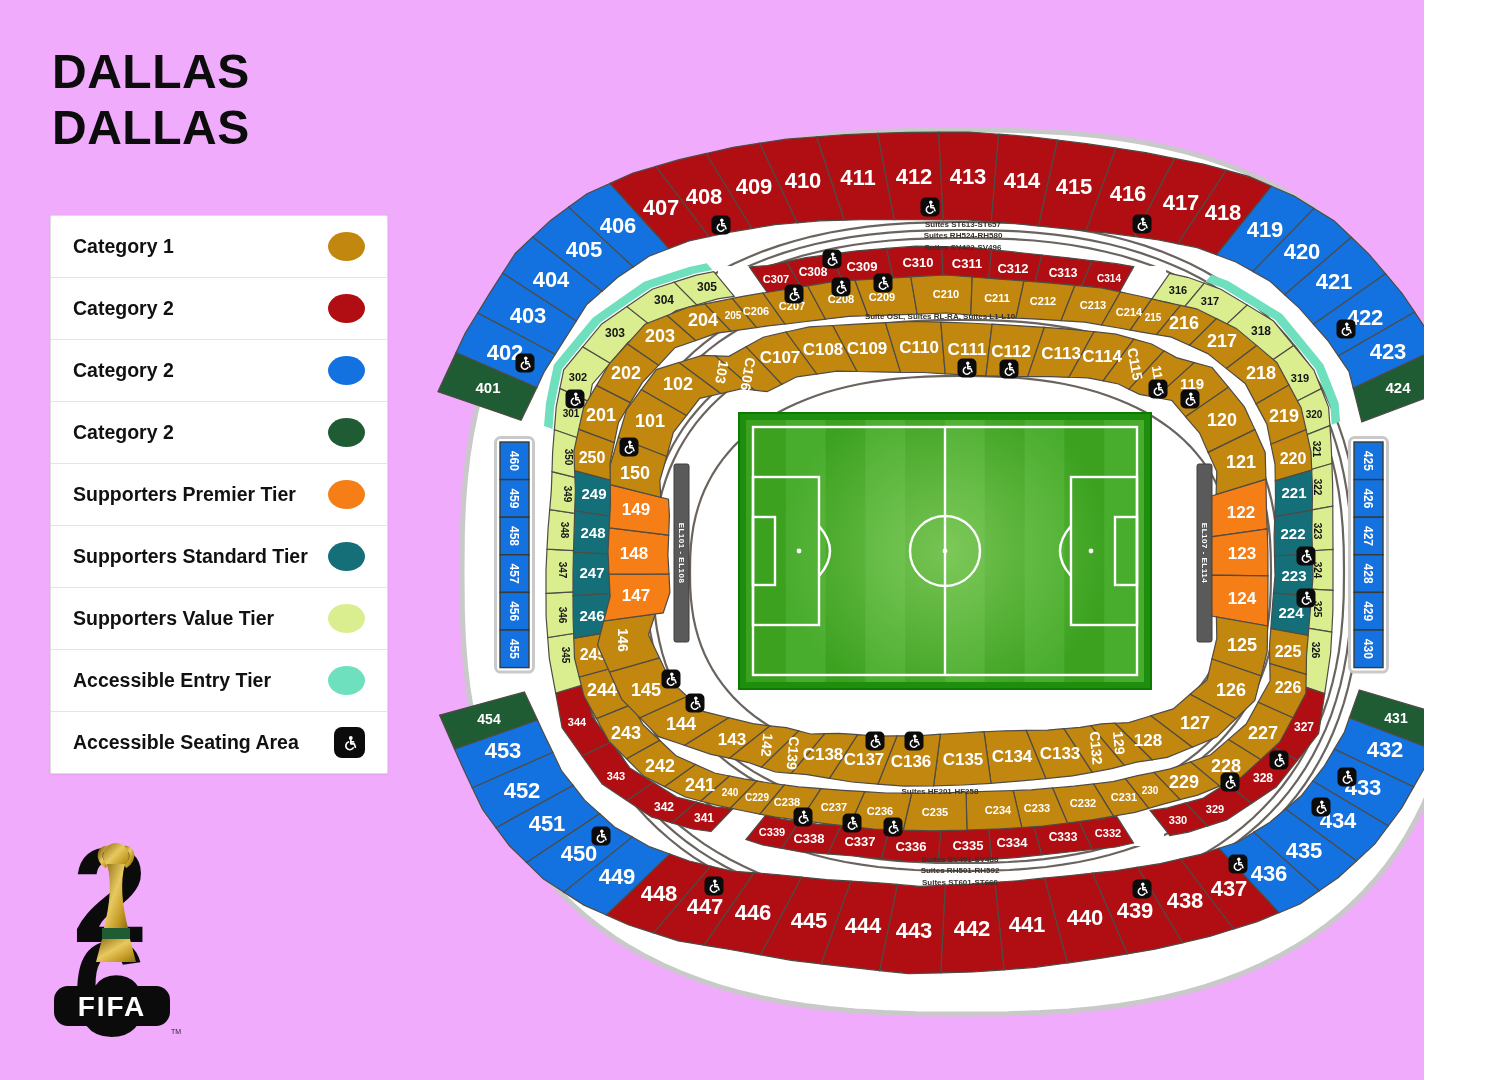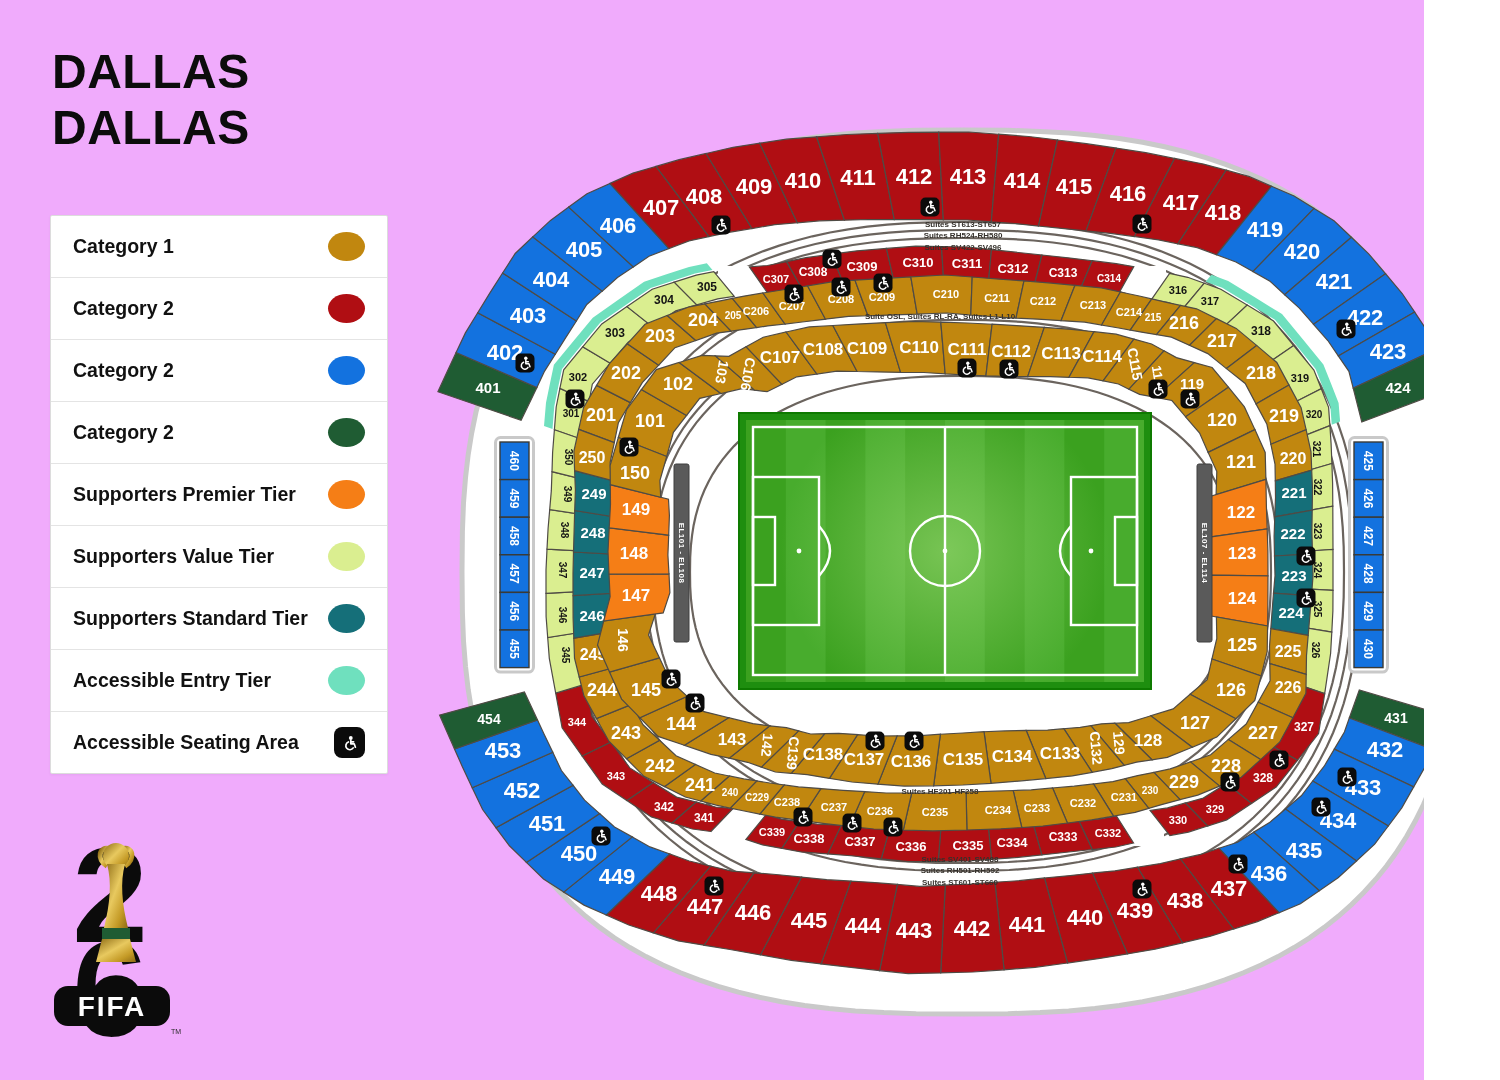--- a/index.html
+++ b/index.html
@@ -47,26 +47,26 @@
       </div>
       <div class="legend-row">
         <span class="legend-label">Category 2</span>
         <span class="swatch" style="background: rgb(31, 92, 51);"></span>
       </div>
       <div class="legend-row">
         <span class="legend-label">Supporters Premier Tier</span>
         <span class="swatch" style="background: rgb(245, 126, 22);"></span>
       </div>
       <div class="legend-row">
+        <span class="legend-label">Supporters Standard Tier</span>
+        <span class="swatch" style="background: rgb(21, 111, 121);"></span>
+      </div>
+      <div class="legend-row">
         <span class="legend-label">Supporters Value Tier</span>
         <span class="swatch" style="background: rgb(218, 238, 144);"></span>
-      </div>
-      <div class="legend-row">
-        <span class="legend-label">Supporters Standard Tier</span>
-        <span class="swatch" style="background: rgb(21, 111, 121);"></span>
       </div>
       <div class="legend-row">
         <span class="legend-label">Accessible Entry Tier</span>
         <span class="swatch" style="background: rgb(111, 224, 190);"></span>
       </div>
       <div class="legend-row">
         <span class="legend-label">Accessible Seating Area</span>
         <span class="acc-swatch">
           <svg width="20" height="20" viewBox="-10 -10 20 20">
             <circle cx="0.8" cy="-5" r="1.9" fill="#fff"></circle>

